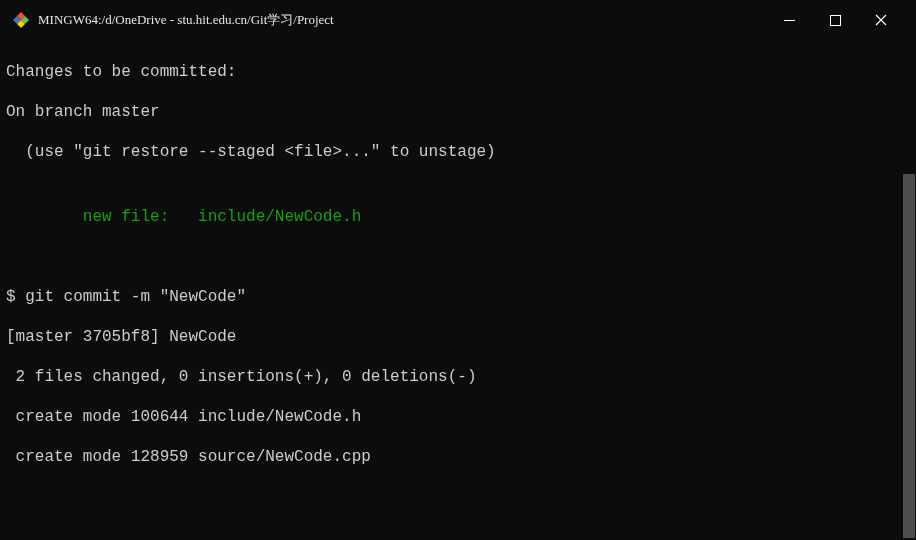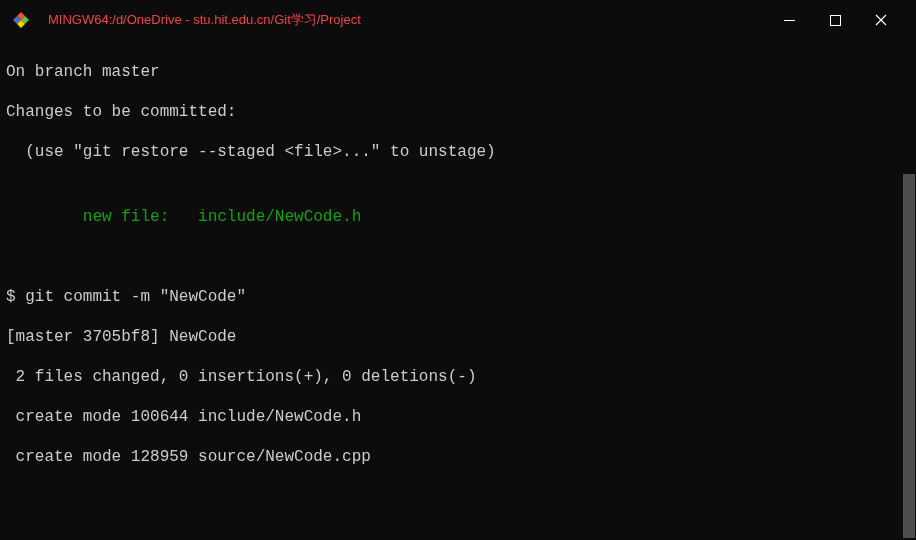--- a/index.html
+++ b/index.html
@@ -21,25 +21,24 @@
       padding: 0 8px;
     }
     .titlebar-icon {
       width: 18px;
       height: 18px;
       margin-right: 8px;
       position: relative;
       margin-left: 4px;
     }
     .titlebar-title {
-      color: #ef4444;
-      font-family: Liberation Sans, sans-serif;
+      color: #e5e5e5;
+      font-family: Liberation Serif, serif;
       font-size: 13px;
       flex: 1;
-      margin-left: 10px;
     }
     .window-controls {
       display: flex;
       padding-right: 4px;
     }
     .window-btn {
       width: 46px;
       height: 32px;
       display: flex;
       align-items: center;
@@ -105,22 +104,22 @@
     </div>
     <div class="window-btn">
       <svg width="12" height="12" viewBox="0 0 12 12">
           <path d="M1 1 L11 11 M11 1 L1 11" stroke="#ffffff" stroke-width="1.2"></path>
         </svg>
     </div>
   </div>
 </div>
 
 <div class="terminal">
+<span class="line white">Changes to be committed:</span>
 <span class="line white">On branch master</span>
-<span class="line white">Changes to be committed:</span>
 <span class="line white">  (use "git restore --staged &lt;file&gt;..." to unstage)</span>
 <span class="line green">        new file:   include/NewCode.h</span>
 <span class="line">&nbsp;</span>
 <span class="line white">$ git commit -m "NewCode"</span>
 <span class="line white">[master 3705bf8] NewCode</span>
 <span class="line white"> 2 files changed, 0 insertions(+), 0 deletions(-)</span>
 <span class="line white"> create mode 100644 include/NewCode.h</span>
 <span class="line white"> create mode 128959 source/NewCode.cpp</span>
 
 

